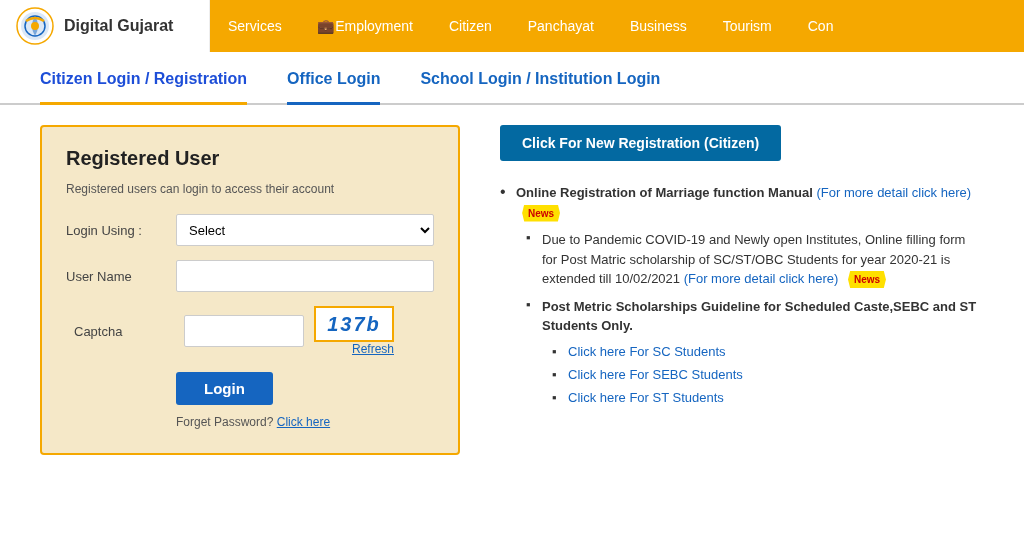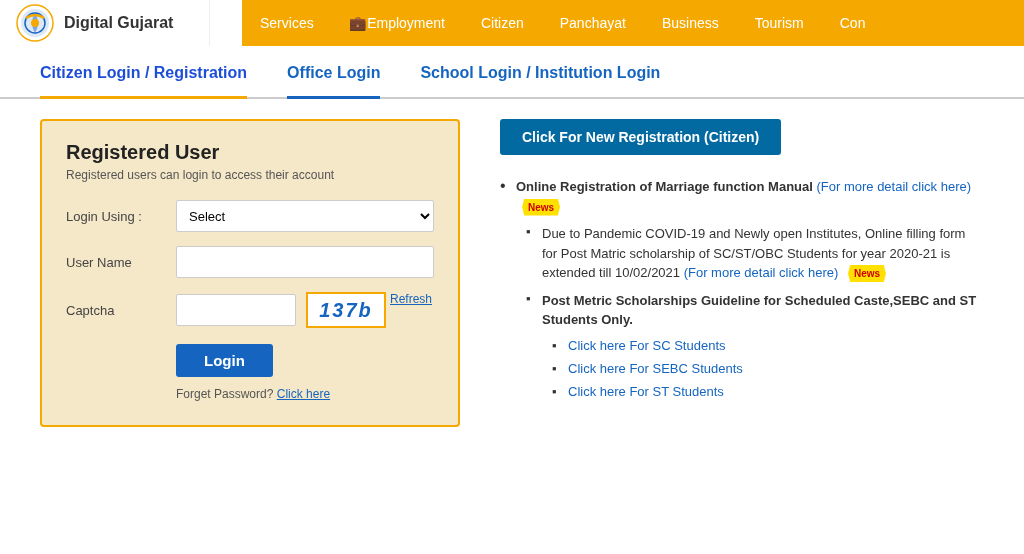--- a/index.html
+++ b/index.html
@@ -2,23 +2,22 @@
 <html><head>
   <meta charset="utf-8">
   <style>
     * { box-sizing: border-box; margin: 0; padding: 0; }
     body { font-family: Arial, sans-serif; background: #fff; font-size: 14px; }
 
     
     .header {
       display: flex;
       align-items: stretch;
-      height: 46px;
-      background: #fff;
-      gap: 32px;
+      height: 52px;
+      background: #fff;
     }
     .logo-area {
       display: flex;
       align-items: center;
       padding: 0 16px;
       min-width: 210px;
       background: #fff;
       border-right: 1px solid #eee;
     }
     .logo-icon {
@@ -85,21 +84,21 @@
     .form-box {
       border: 2px solid #f5a800;
       border-radius: 4px;
       padding: 20px 24px 24px 24px;
       background: #f5e8c8;
     }
     .form-title {
       font-size: 20px;
       font-weight: bold;
       color: #222;
-      margin-bottom: 4px;
+      margin-bottom: 12px;
     }
     .form-subtitle {
       font-size: 12px;
       color: #555;
       margin-bottom: 18px;
     }
     .form-row {
       display: flex;
       align-items: center;
       margin-bottom: 14px;
@@ -125,20 +124,21 @@
       background: #fff;
       padding: 0 8px;
       font-size: 13px;
       border-radius: 2px;
       appearance: auto;
     }
     .captcha-row {
       display: flex;
       align-items: center;
       margin-bottom: 16px;
+      margin-left: 8px;
     }
     .captcha-label {
       width: 110px;
       font-size: 13px;
       color: #444;
     }
     .captcha-input {
       width: 120px;
       height: 32px;
       border: 1px solid #ccc;
@@ -165,22 +165,22 @@
     .refresh-link {
       font-size: 12px;
       color: #1565c0;
       cursor: pointer;
       text-align: center;
       margin-left: 4px;
       text-decoration: underline;
     }
     .captcha-area {
       display: flex;
-      flex-direction: row;
-      align-items: flex-start;
+      flex-direction: column;
+      align-items: flex-end;
     }
     .login-btn {
       background: #1565c0;
       color: #fff;
       border: none;
       padding: 8px 28px;
       font-size: 15px;
       font-weight: bold;
       cursor: pointer;
       border-radius: 3px;

